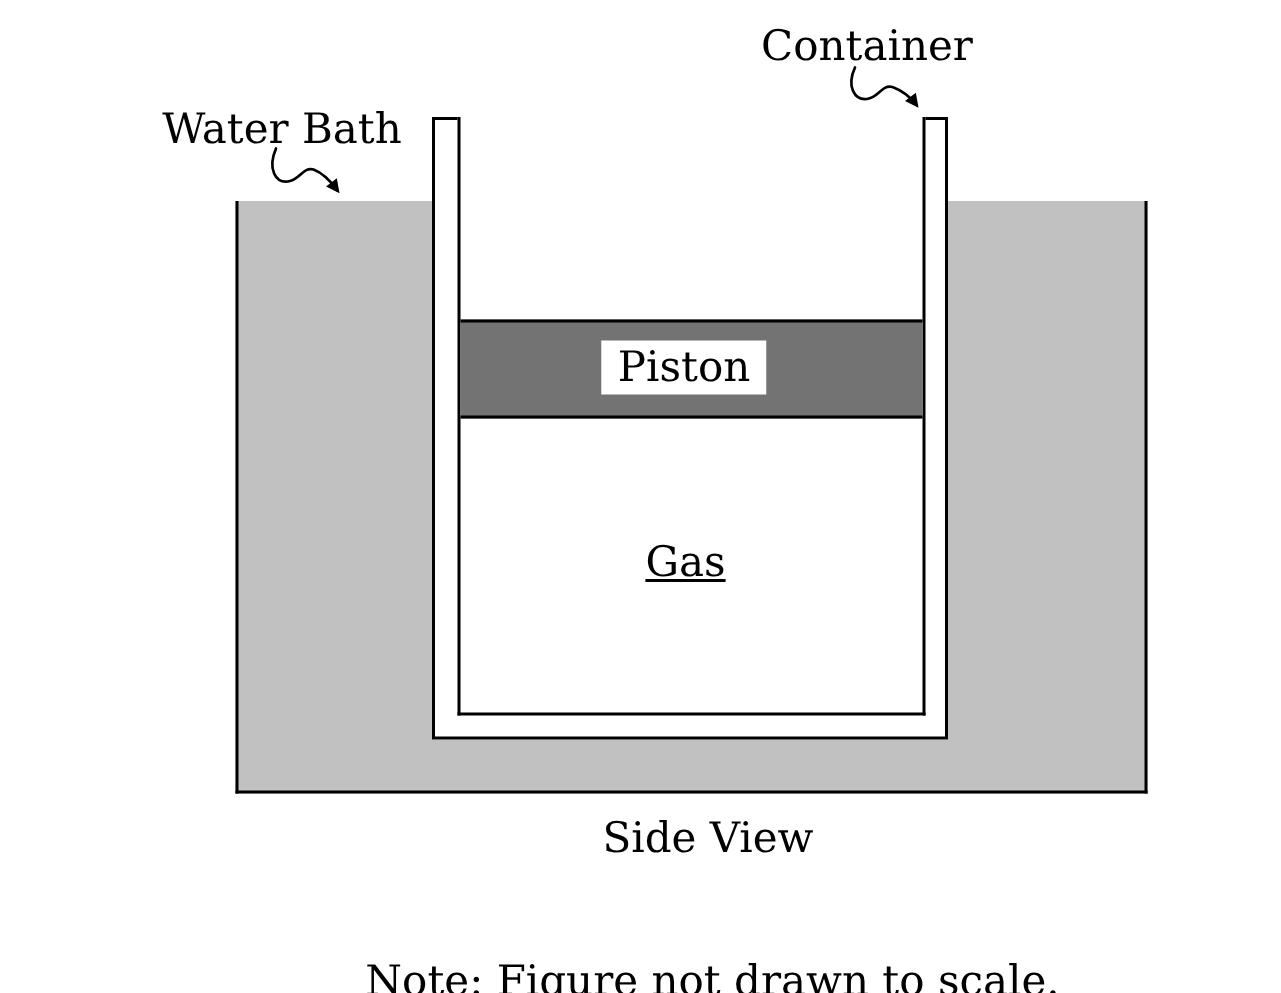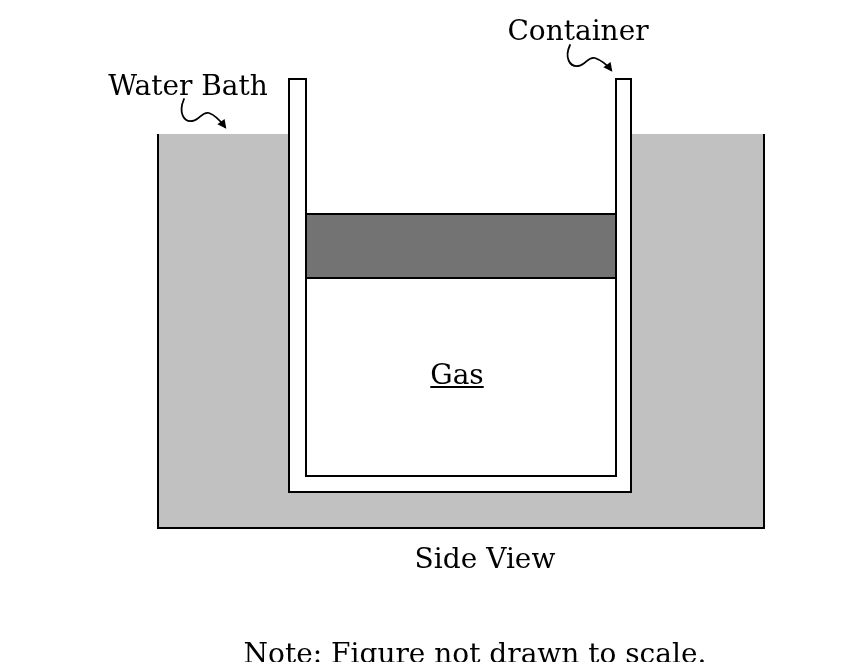--- a/index.html
+++ b/index.html
@@ -65,21 +65,21 @@
     z-index: 5;
   }
   .label-water-bath { left: 188px; top: 86px; }
   .label-container  { left: 578px; top: 31px; }
   .label-piston {
     left: 456px; top: 245px;
     background: #ffffff;
     padding: 1px 11px;
   }
   .label-gas       { left: 457px; top: 375px; text-decoration: underline; }
-  .label-side-view { left: 485px; top: 559px; }
+  .label-side-view { left: 472px; top: 559px; }
   .label-note      { left: 475px; top: 654px; }
   .note-prefix { text-decoration: underline; text-underline-offset: 5px; }
 
   .overlay {
     position: absolute;
     left: 0; top: 0;
     width: 854px; height: 662px;
     z-index: 6;
     pointer-events: none;
   }
@@ -99,20 +99,21 @@
 
   <div class="abs container-outer"></div>
   <div class="abs container-cavity"></div>
 
   <div class="abs piston" style="background: rgb(115, 115, 115);"></div>
 
   <span class="label label-container">Container</span>
 
   <span class="label label-water-bath">Water Bath</span>
 
+  <span class="label label-piston">Piston</span>
 
   <span class="label label-gas">Gas</span>
 
   <span class="label label-side-view">Side View</span>
 
   <span class="label label-note"><span class="note-prefix">Note</span><span>: Figure not drawn to scale.</span></span>
 
   <svg class="overlay" viewBox="0 0 854 662">
     <defs>
       <marker id="arrowhead" viewBox="0 0 10 10" refX="7.5" refY="5" markerWidth="11" markerHeight="9" markerUnits="userSpaceOnUse" orient="auto">

